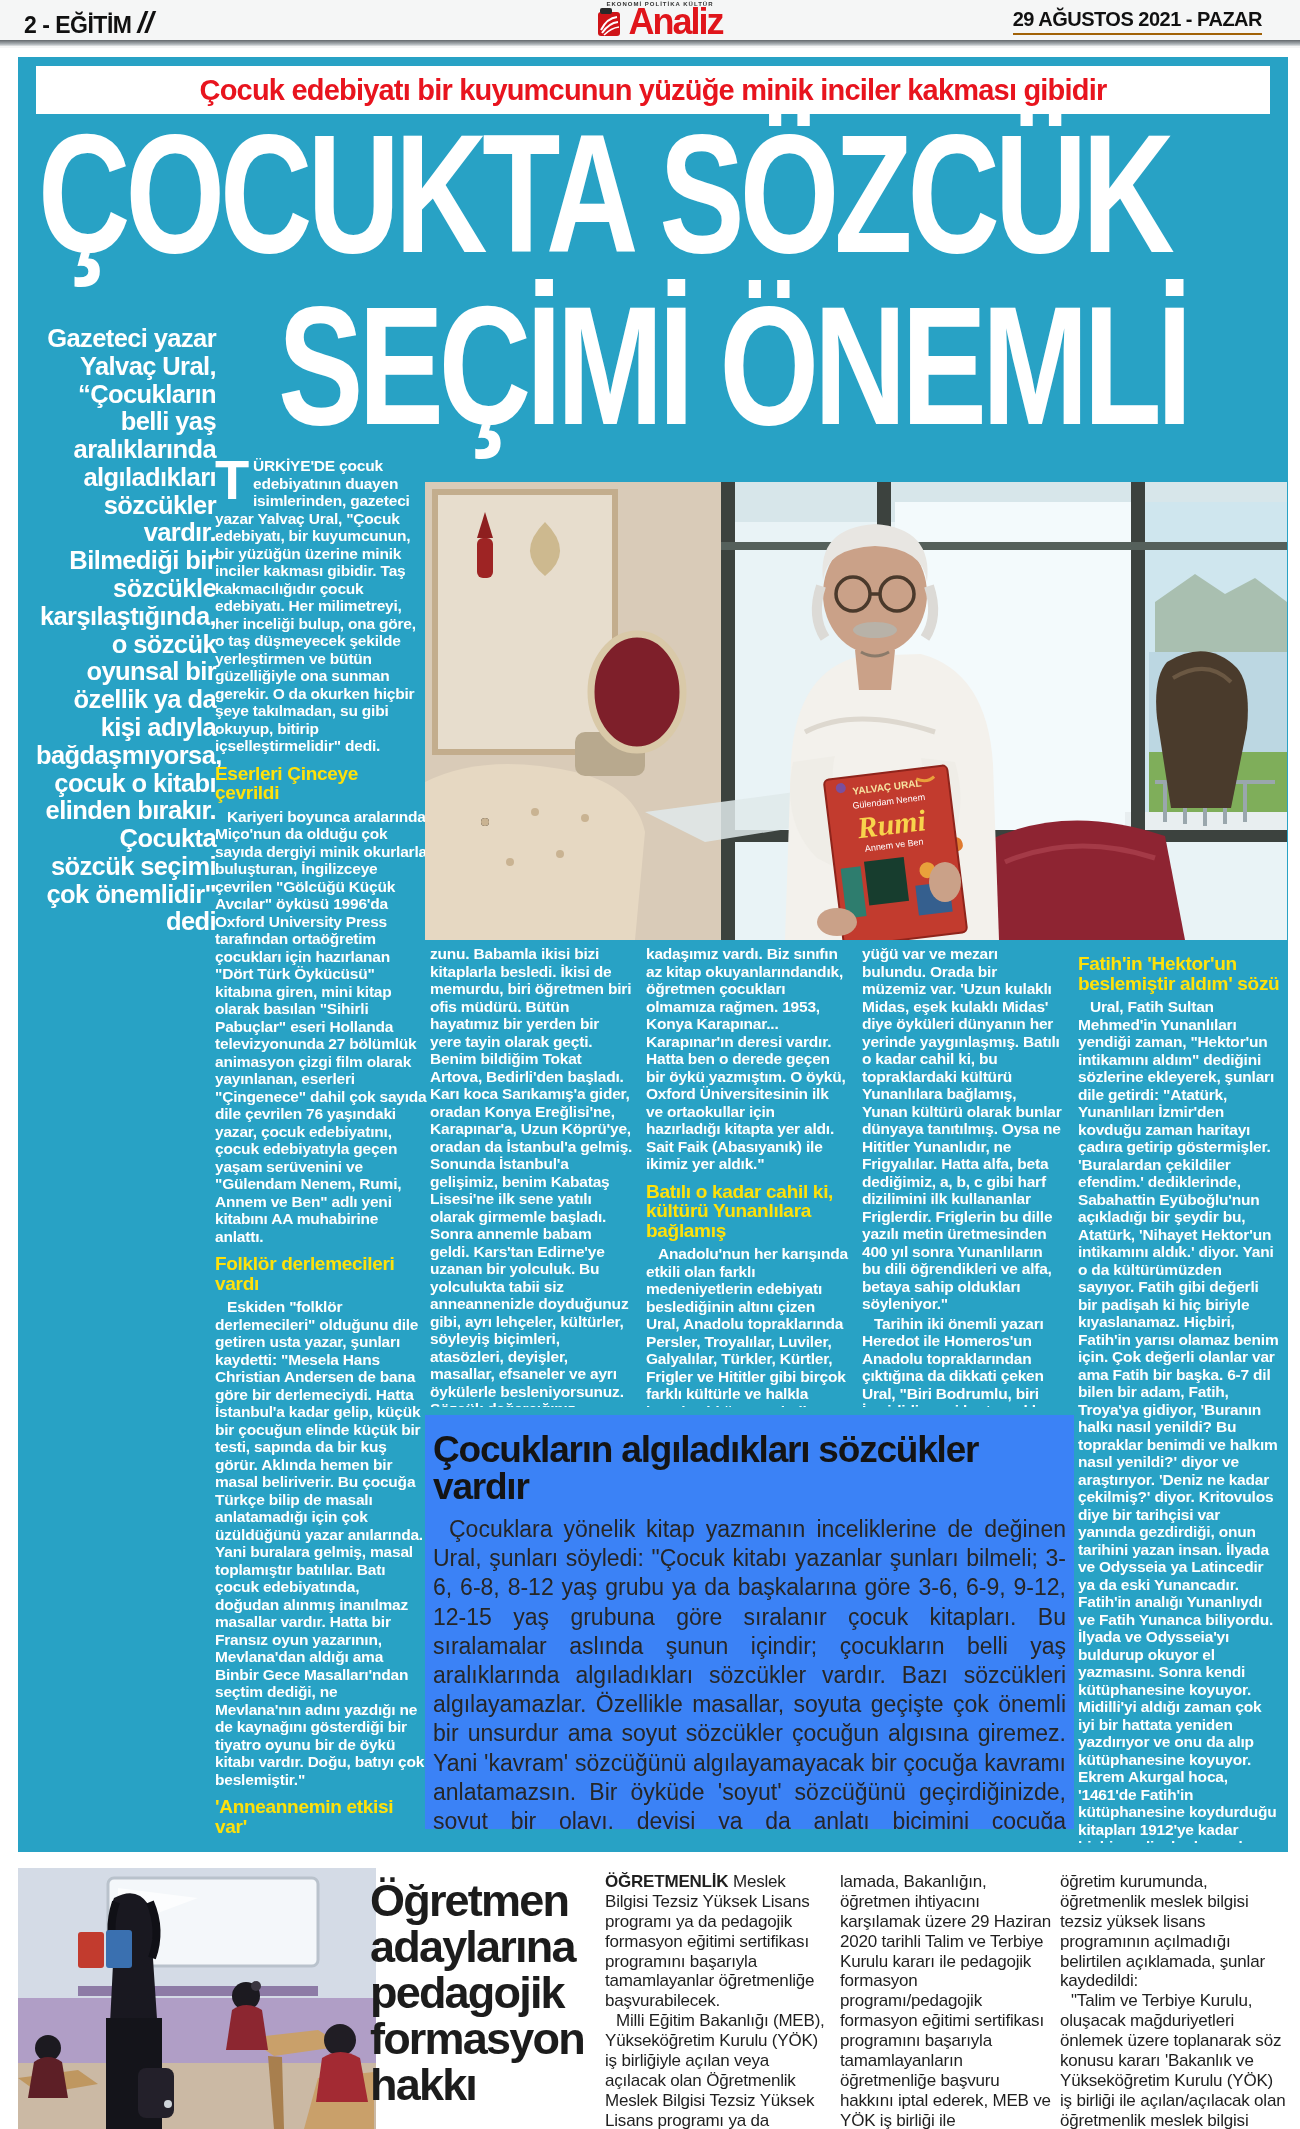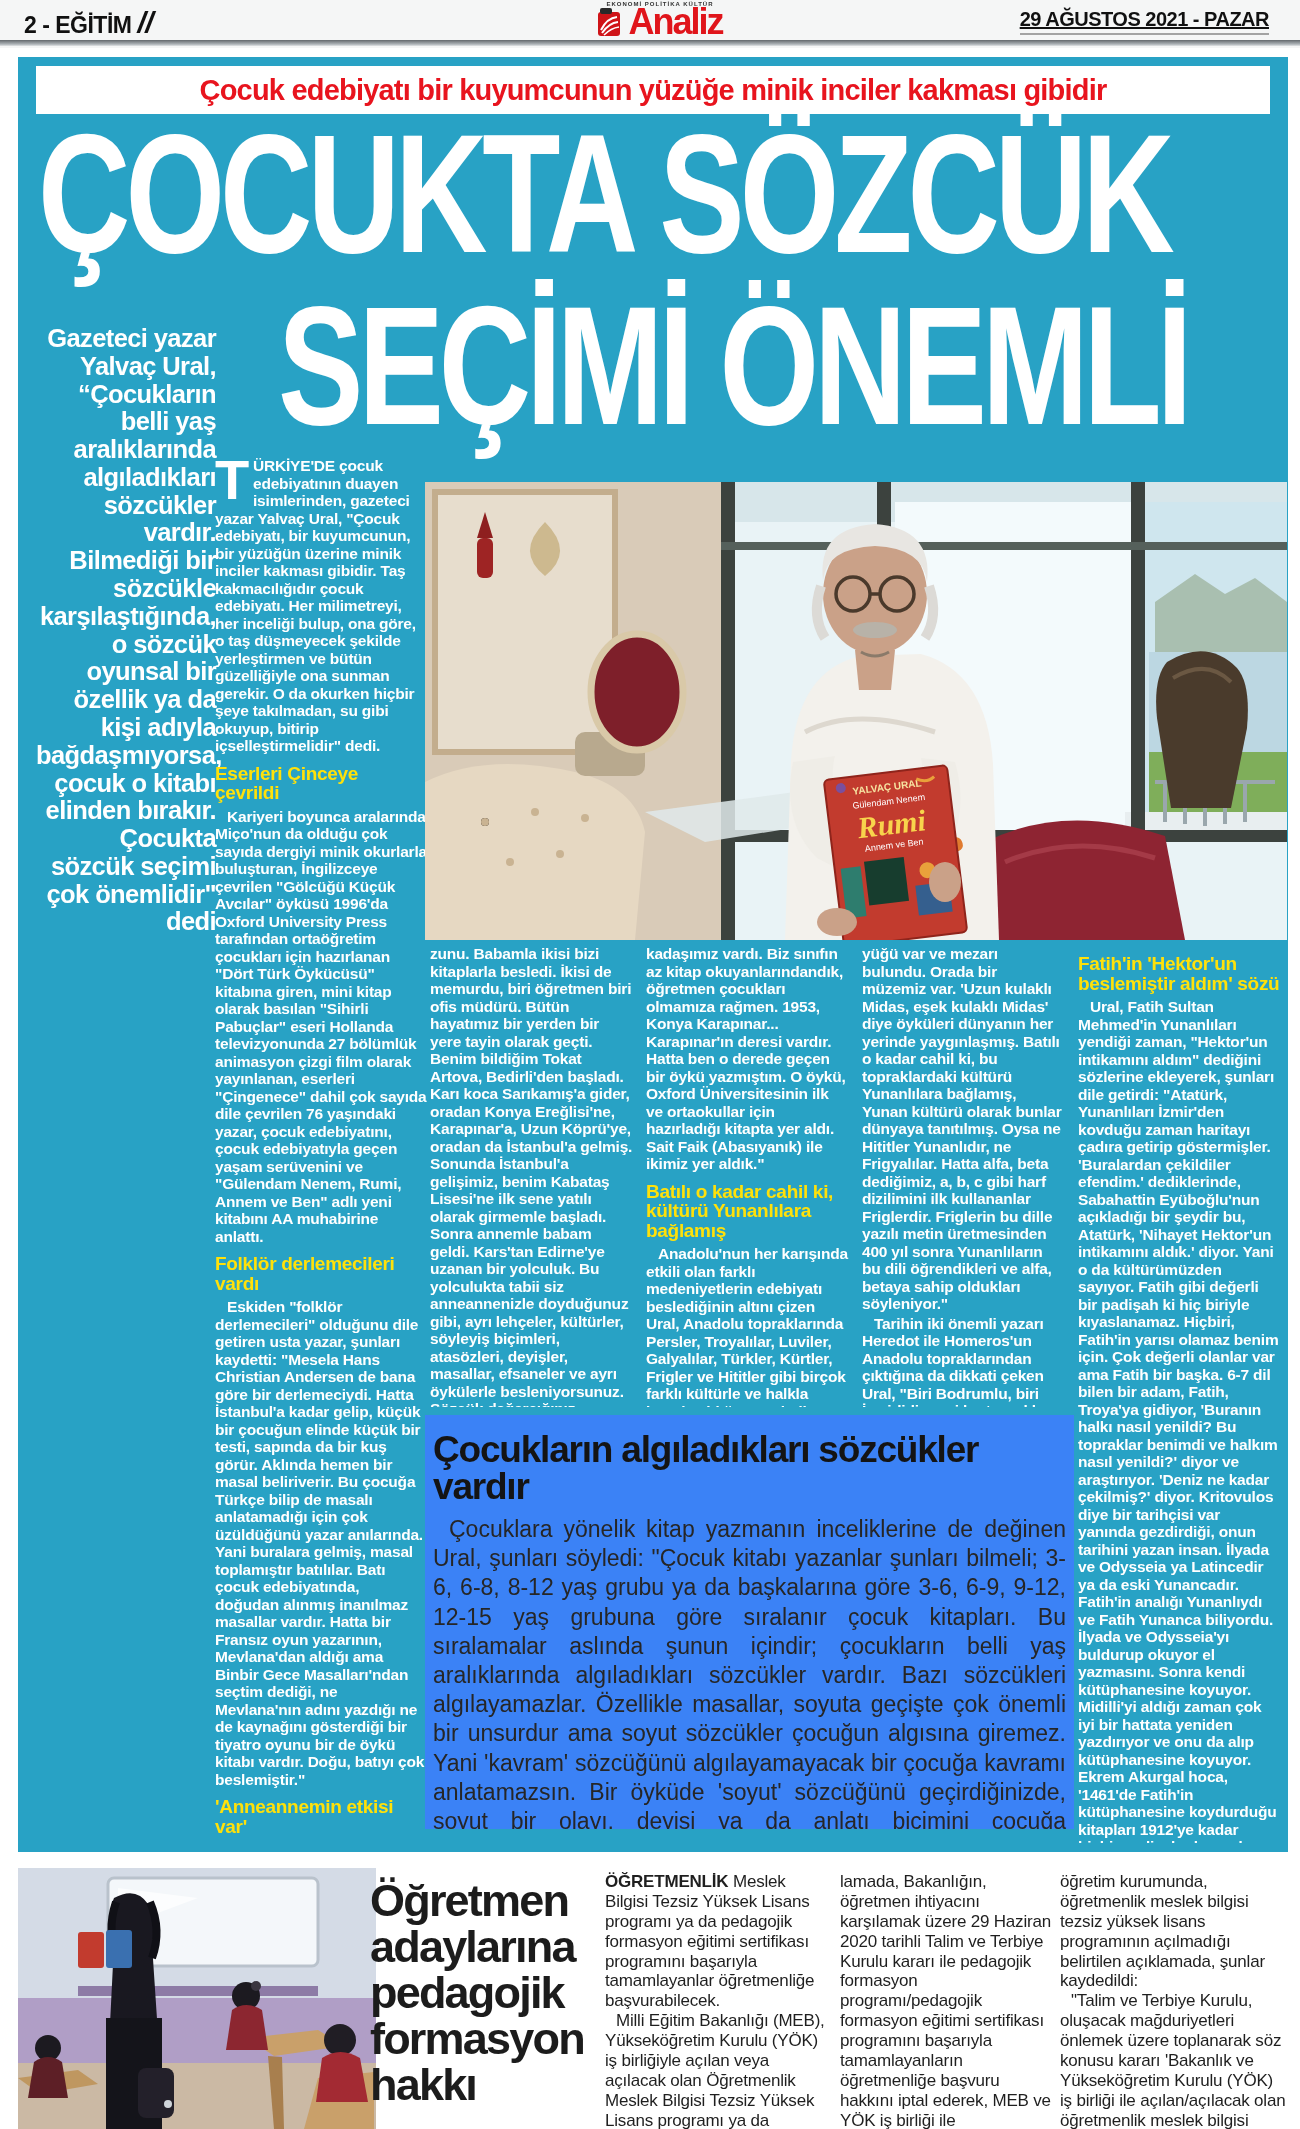--- a/index.html
+++ b/index.html
@@ -7,22 +7,22 @@
         font-family:"Liberation Sans",sans-serif;}
   
   .masthead{position:absolute;left:0;top:0;width:1300px;height:48px;background:#f5f6f6;}
   .m-left{position:absolute;left:24px;top:6px;font-size:23px;font-weight:bold;color:#111;letter-spacing:-0.5px;}
   .m-left .slashes{font-size:30px;font-style:italic;font-weight:bold;margin-left:6px;}
   .m-center{position:absolute;left:560px;top:1px;width:200px;text-align:center;}
   .logo-tag{font-size:6px;letter-spacing:1px;color:#333;font-weight:bold;}
   .logo-row{display:flex;align-items:center;justify-content:center;gap:7px;}
   .logo-icon{width:24px;height:28px;display:inline-block;}
   .logo-text{color:#e0151b;font-weight:bold;font-size:36px;letter-spacing:-2px;line-height:0.85;}
-  .m-right{position:absolute;right:31px;top:8px;font-size:20px;font-weight:bold;color:#111;
-           border-bottom:2px solid #a3a3a3;padding-bottom:2px;letter-spacing:-0.5px;text-decoration:underline;}
+  .m-right{position:absolute;right:38px;top:8px;font-size:20px;font-weight:bold;color:#111;
+           border-bottom:2px solid #a16207;padding-bottom:2px;letter-spacing:-0.5px;}
   .rule{position:absolute;left:0;top:40px;width:1300px;height:6px;
         background:linear-gradient(#63686c,#aeb4b8 70%,#e2e4e6);}
   
   .article{position:absolute;left:18px;top:57px;width:1270px;height:1795px;background:#28a2c5;}
   .kicker{position:absolute;left:18px;top:9px;width:1234px;height:48px;background:#fff;
           display:flex;align-items:center;justify-content:center;}
   .kicker span{color:#e8141e;font-weight:bold;font-size:29px;letter-spacing:-0.8px;white-space:nowrap;}
   .hl{position:absolute;color:#fff;font-weight:bold;white-space:nowrap;
       font-size:128px;letter-spacing:-5px;transform:scaleY(1.32);transform-origin:left top;line-height:1;}
   .hl1{left:20px;top:52px;}

